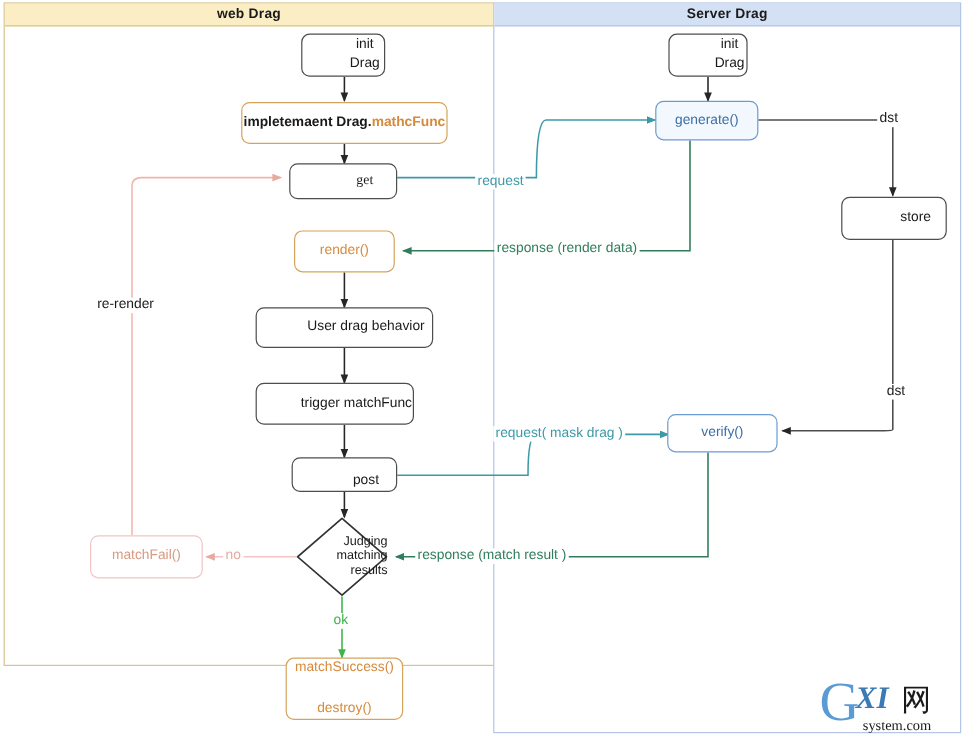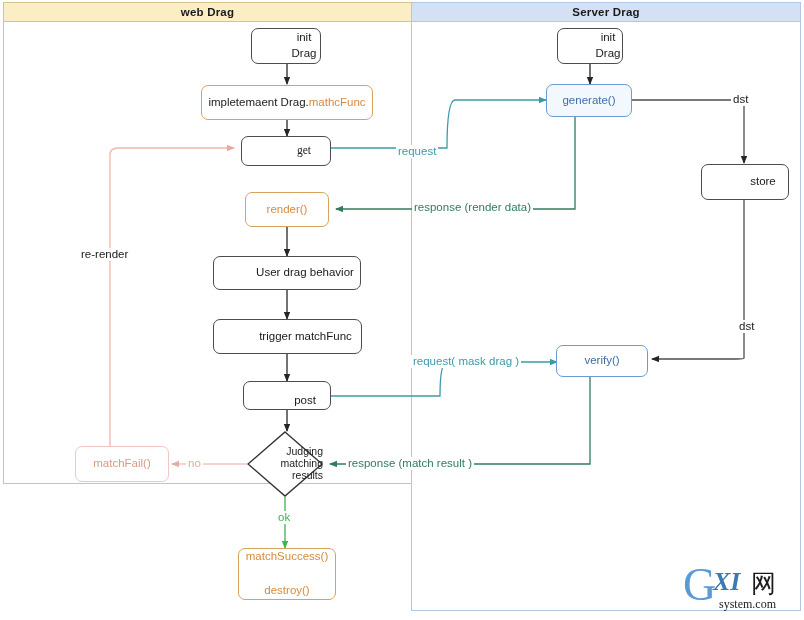--- a/index.html
+++ b/index.html
@@ -3,21 +3,21 @@
 <meta charset="utf-8">
 <style>
   html,body{margin:0;padding:0;background:#ffffff;}
   body{width:804px;height:620px;position:relative;overflow:hidden;
        font-family:"Liberation Sans","DejaVu Sans",sans-serif;}
 
   #stage{position:absolute;left:0;top:0;width:804px;height:620px;}
 
   
   .lane{position:absolute;box-sizing:border-box;}
-  #lane-web{left:3px;top:2px;width:409px;height:482px;
+  #lane-web{left:3px;top:2px;width:409px;height:553px;
             border:1px solid #d6c48a;background:#ffffff;}
   #lane-server{left:411px;top:2px;width:390px;height:609px;
                border:1px solid #b3c6e7;background:#ffffff;}
   .lane-header{position:absolute;left:0;top:0;width:100%;height:19px;
                box-sizing:border-box;display:flex;align-items:center;
                justify-content:center;font-size:11.5px;font-weight:bold;
                color:#1a1a1a;letter-spacing:.2px;}
   #lane-web .lane-header{background:#fbeec4;border-bottom:1px solid #d6c48a;}
   #lane-server .lane-header{background:#d4e1f5;border-bottom:1px solid #b3c6e7;}
 
@@ -25,21 +25,21 @@
   #wires{position:absolute;left:0;top:0;width:804px;height:620px;
          pointer-events:none;}
 
   
   .node{position:absolute;box-sizing:border-box;display:flex;
         flex-direction:column;align-items:center;justify-content:center;
         border-radius:7px;background:#ffffff;font-size:11.5px;
         text-align:center;line-height:1.35;}
   .n-dark{border:1.4px solid #4d4d4d;color:#1a1a1a;padding-left:36px;}
   .n-orange{border:1.2px solid #d6a35c;color:#d68b3c;}
-  .n-orange-mix{border:1.2px solid #d6a35c;color:#1a1a1a;}
+  .n-orange-mix{border:1.2px solid #d6a35c;color:#1a1a1a;font-weight:bold;}
   .n-blue{border:1.2px solid #6c9bd2;color:#3c6fa5;}
   .n-red{border:1.2px solid #f2c4c4;color:#d89b82;}
   .accent-orange{color:#d68b3c;}
 
   
   #node-judging{position:absolute;left:247px;top:431px;width:76px;height:66px;}
   #node-judging .dia{position:absolute;left:0;top:0;width:100%;height:100%;}
   #node-judging .dtext{position:absolute;left:0;top:0;width:100%;height:100%;
       display:flex;flex-direction:column;align-items:flex-end;justify-content:center;
       font-size:10.5px;color:#1a1a1a;line-height:1.12;}
@@ -138,21 +138,21 @@
   </div>
 
   <div class="node n-orange" style="left:245px;top:192px;width:84px;height:35px;">
     <span>render()</span>
   </div>
 
   <div class="node n-dark" style="left:213px;top:256px;width:148px;height:34px;">
     <span>User drag behavior</span>
   </div>
 
-  <div class="node n-dark" style="left:213px;top:319px;width:149px;height:35px;">
+  <div class="node n-dark" style="left:213px;top:319px;width:132px;height:35px;">
     <span>trigger matchFunc</span>
   </div>
 
   <div class="node n-dark" style="left:243px;top:381px;width:88px;height:29px;justify-content:flex-end;">
     <span>post</span>
   </div>
 
   <div id="node-judging">
     <svg class="dia" viewBox="0 0 76 66">
       <polygon points="38,1 75,33 38,65 1,33" fill="#ffffff" stroke="#333333" stroke-width="1.4"></polygon>

